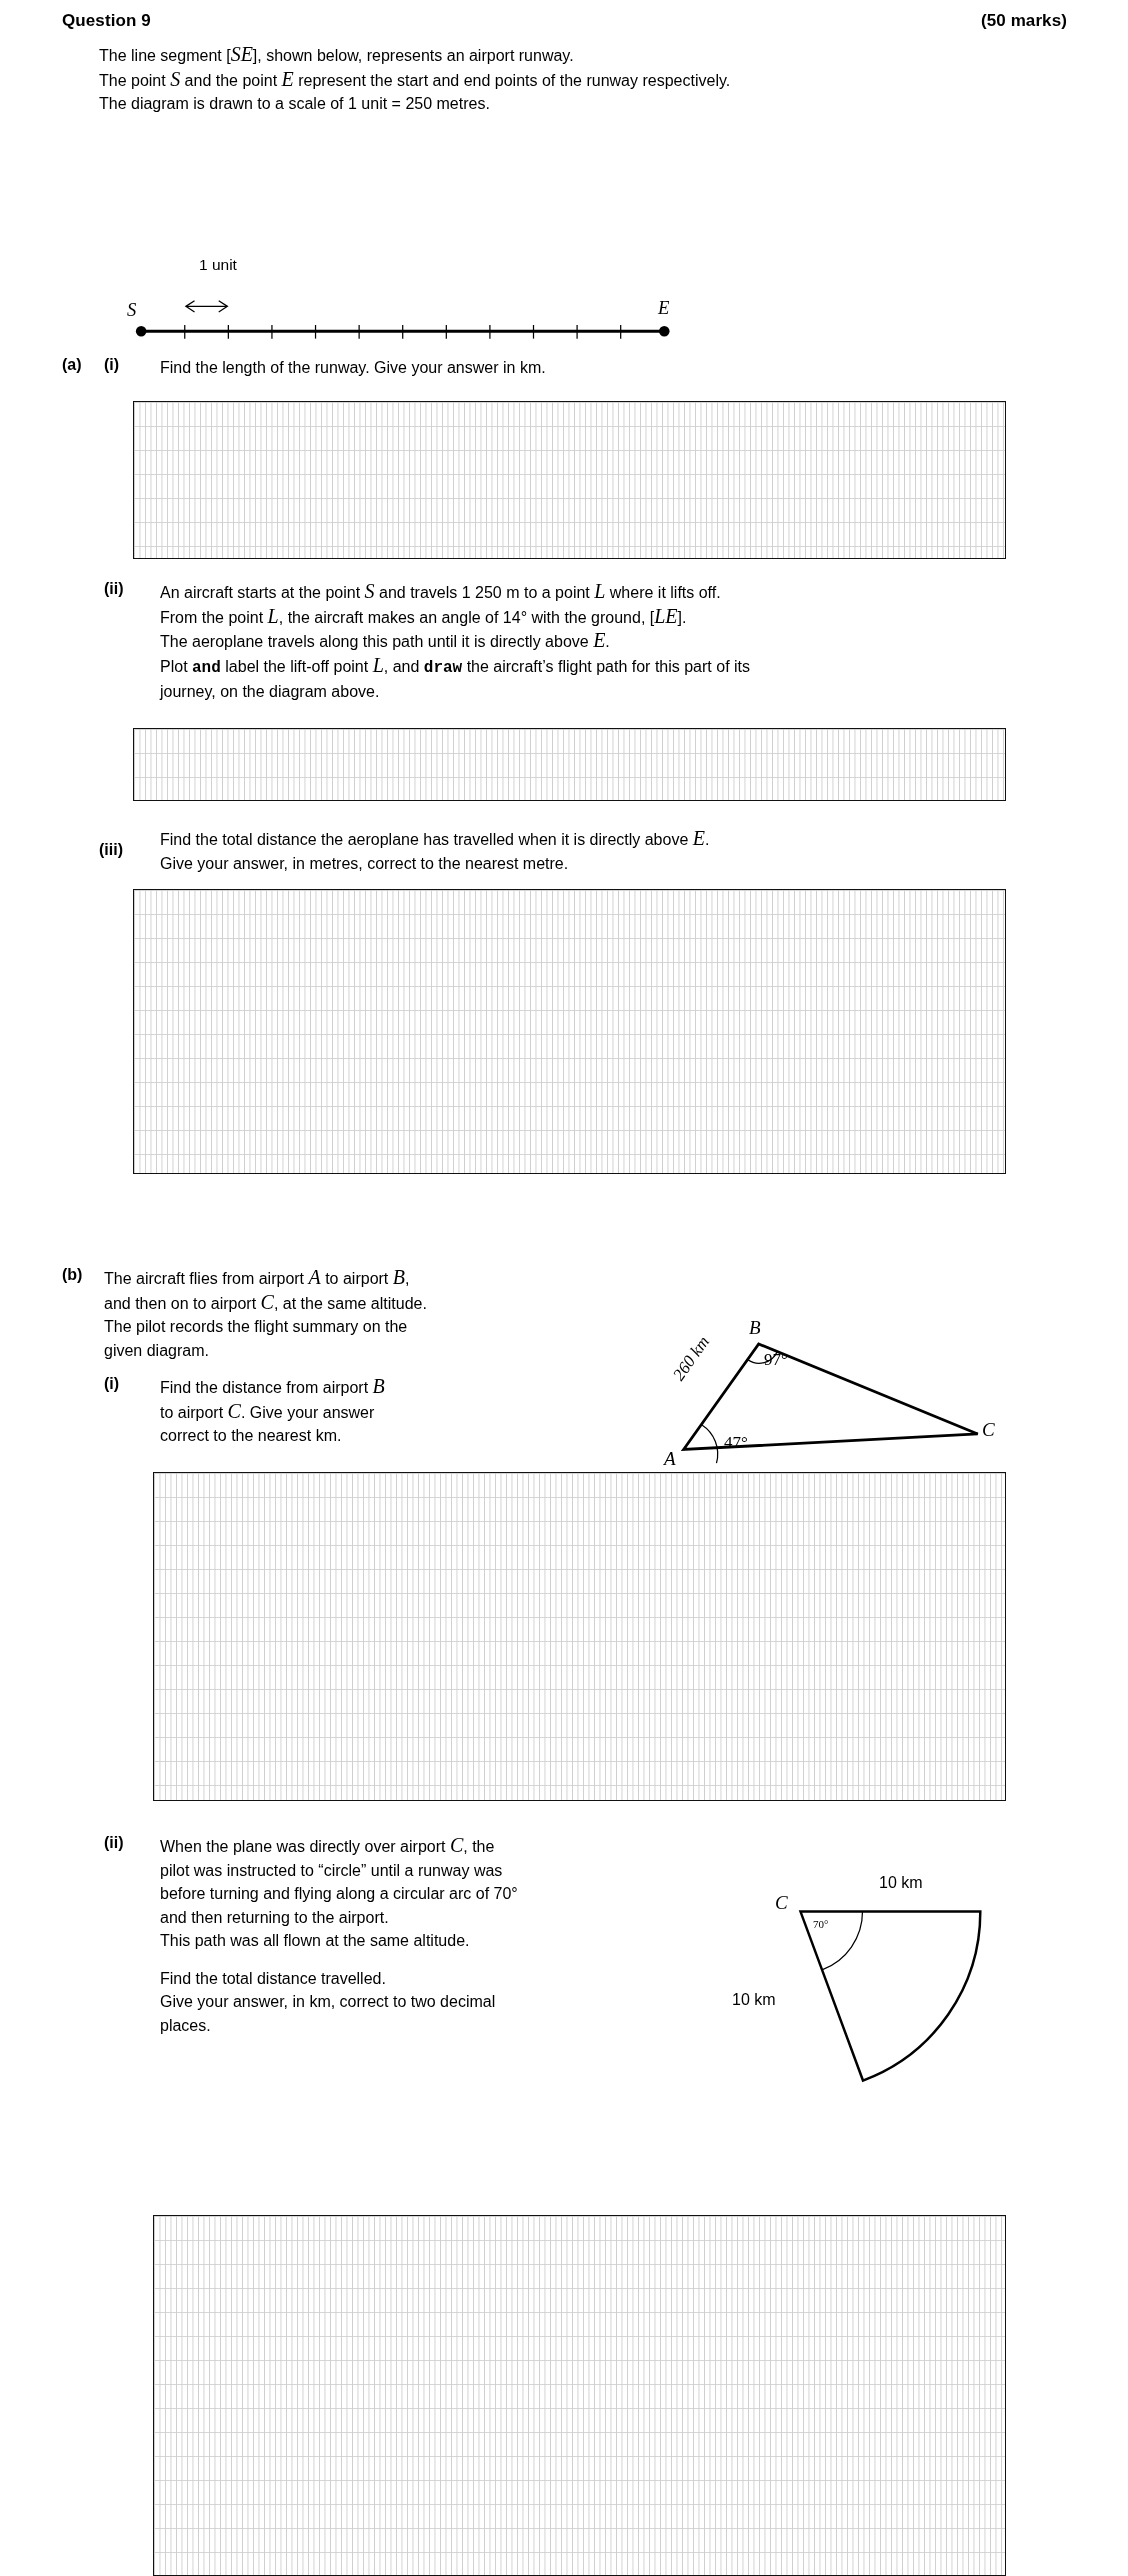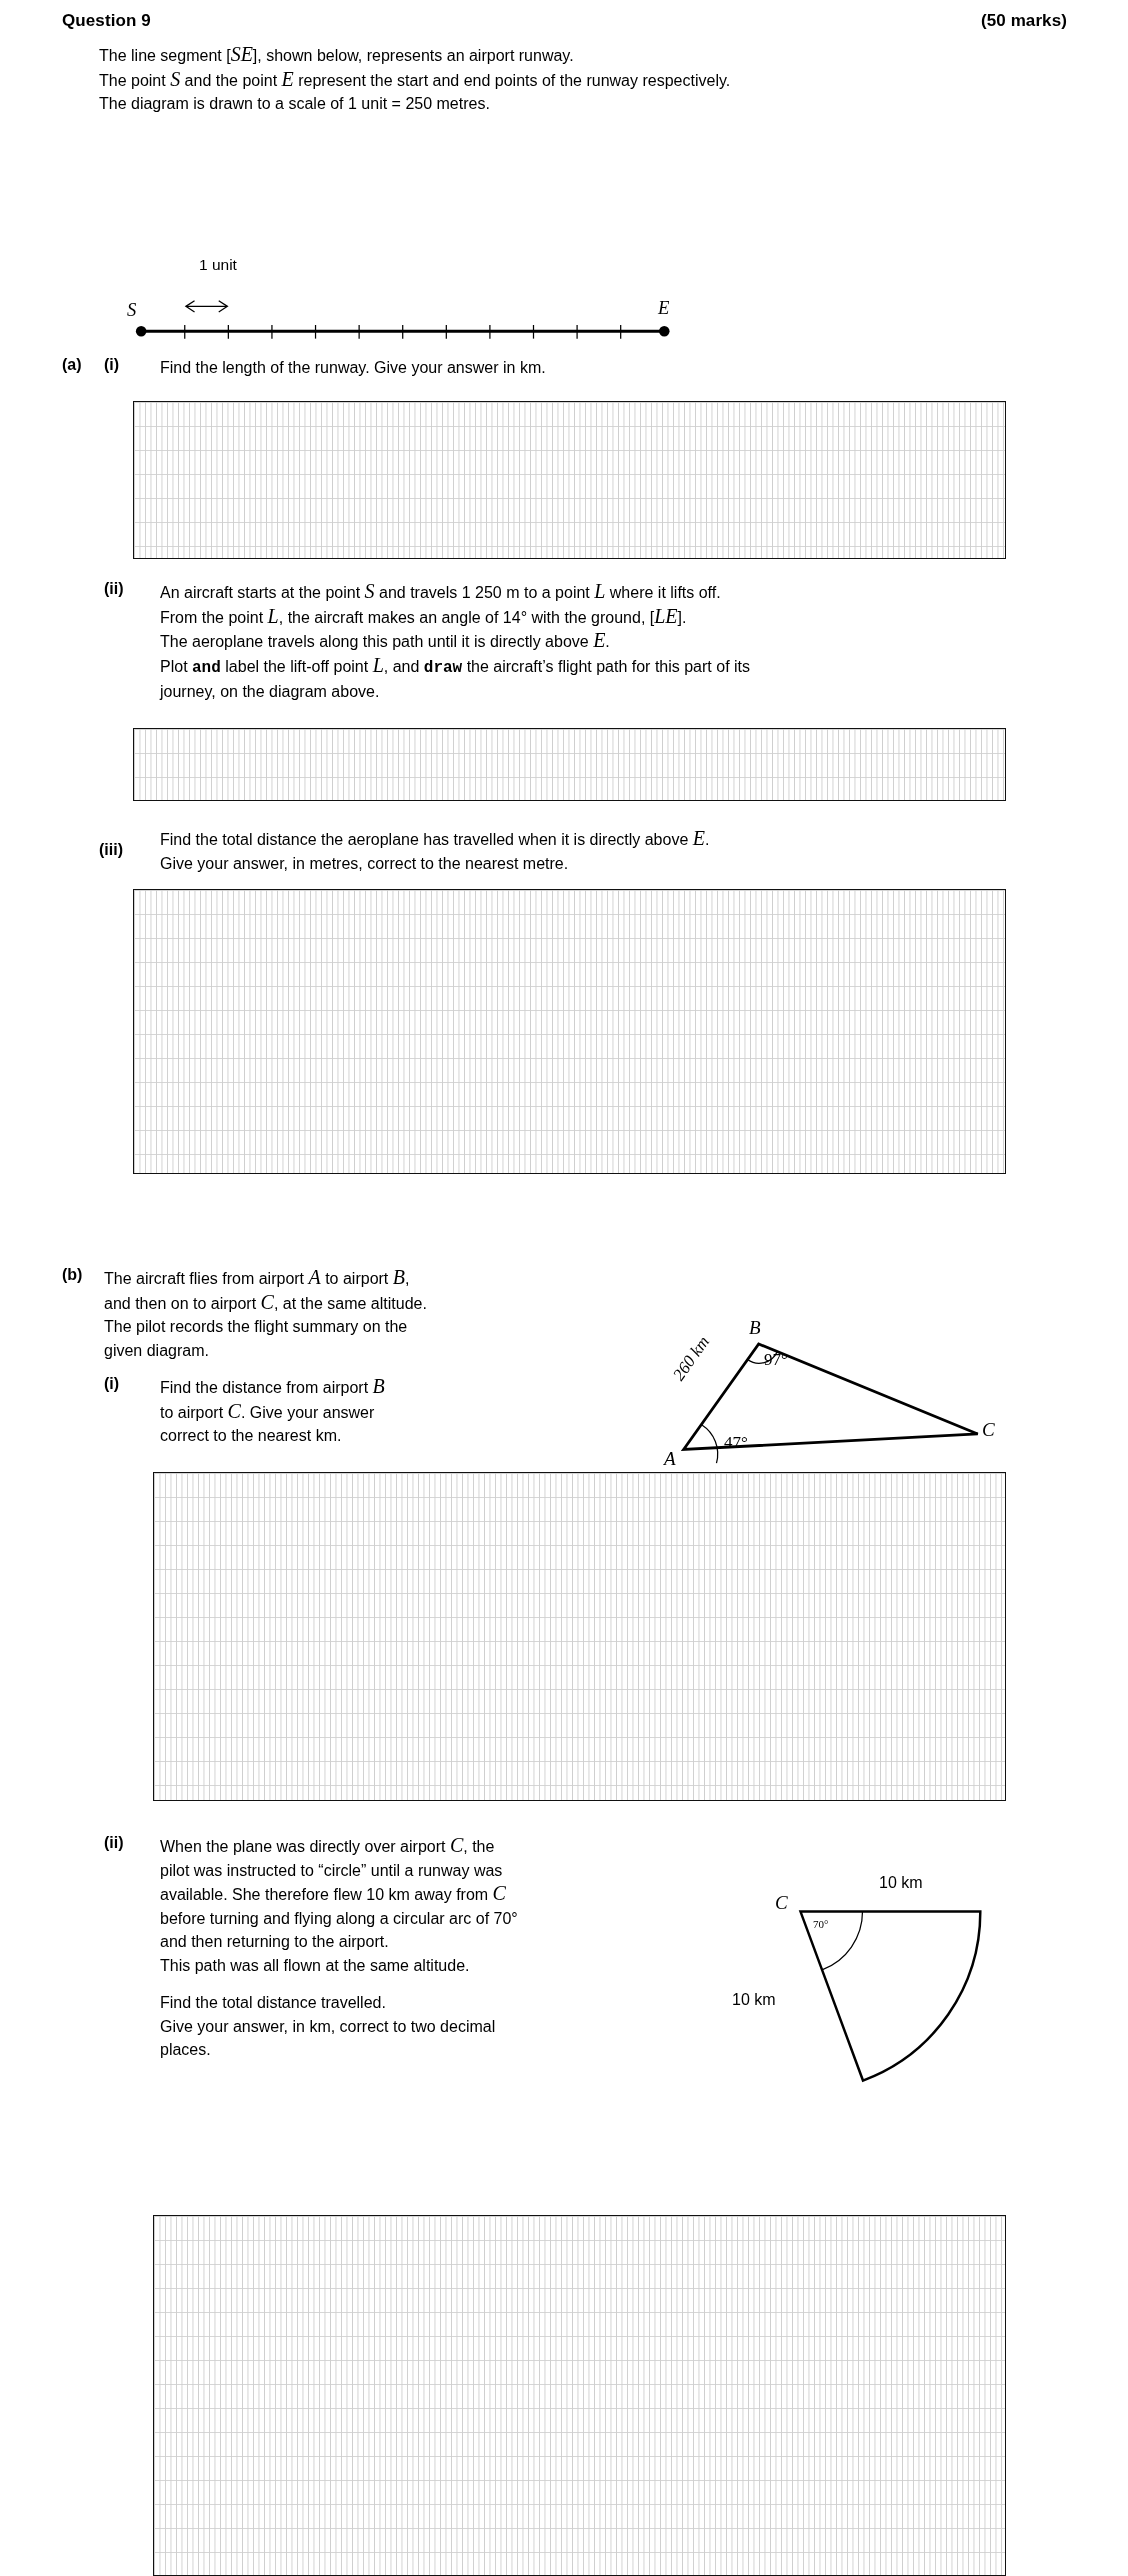--- a/index.html
+++ b/index.html
@@ -141,21 +141,20 @@
   <div class="abs" style="left:168px;top:96px;font-size:17px;font-family:'Liberation Serif',serif;">97°</div>
   <div class="abs" style="left:93px;top:179px;font-size:17px;font-family:'Liberation Serif',serif;margin-left:35px;">47°</div>
 </div>
 
 <div class="gridbox" style="left:153px;top:1472px;width:853px;height:329px;"></div>
 
 <div class="abs lbl" style="left:104px;top:1834px;">(ii)</div>
 <div class="abs body-txt" style="left:160px;top:1834px;width:534px;">
   <div><span>When the plane was directly over airport </span><span class="itn">C</span><span>, the</span></div>
   <div>pilot was instructed to “circle” until a runway was</div>
-  <div><span>available.  She therefore flew 10 km away from </span><span class="itn">C</span></div>
   <div>before turning and flying along a circular arc of 70°</div>
   <div>and then returning to the airport.</div>
   <div>This path was all flown at the same altitude.</div>
   <div style="height:13.7px;"></div>
   <div>Find the total distance travelled.</div>
   <div>Give your answer, in km, correct to two decimal</div>
   <div>places.</div>
 </div>
 
 <div class="abs" style="left:732px;top:1800px;width:323px;height:310px;">

